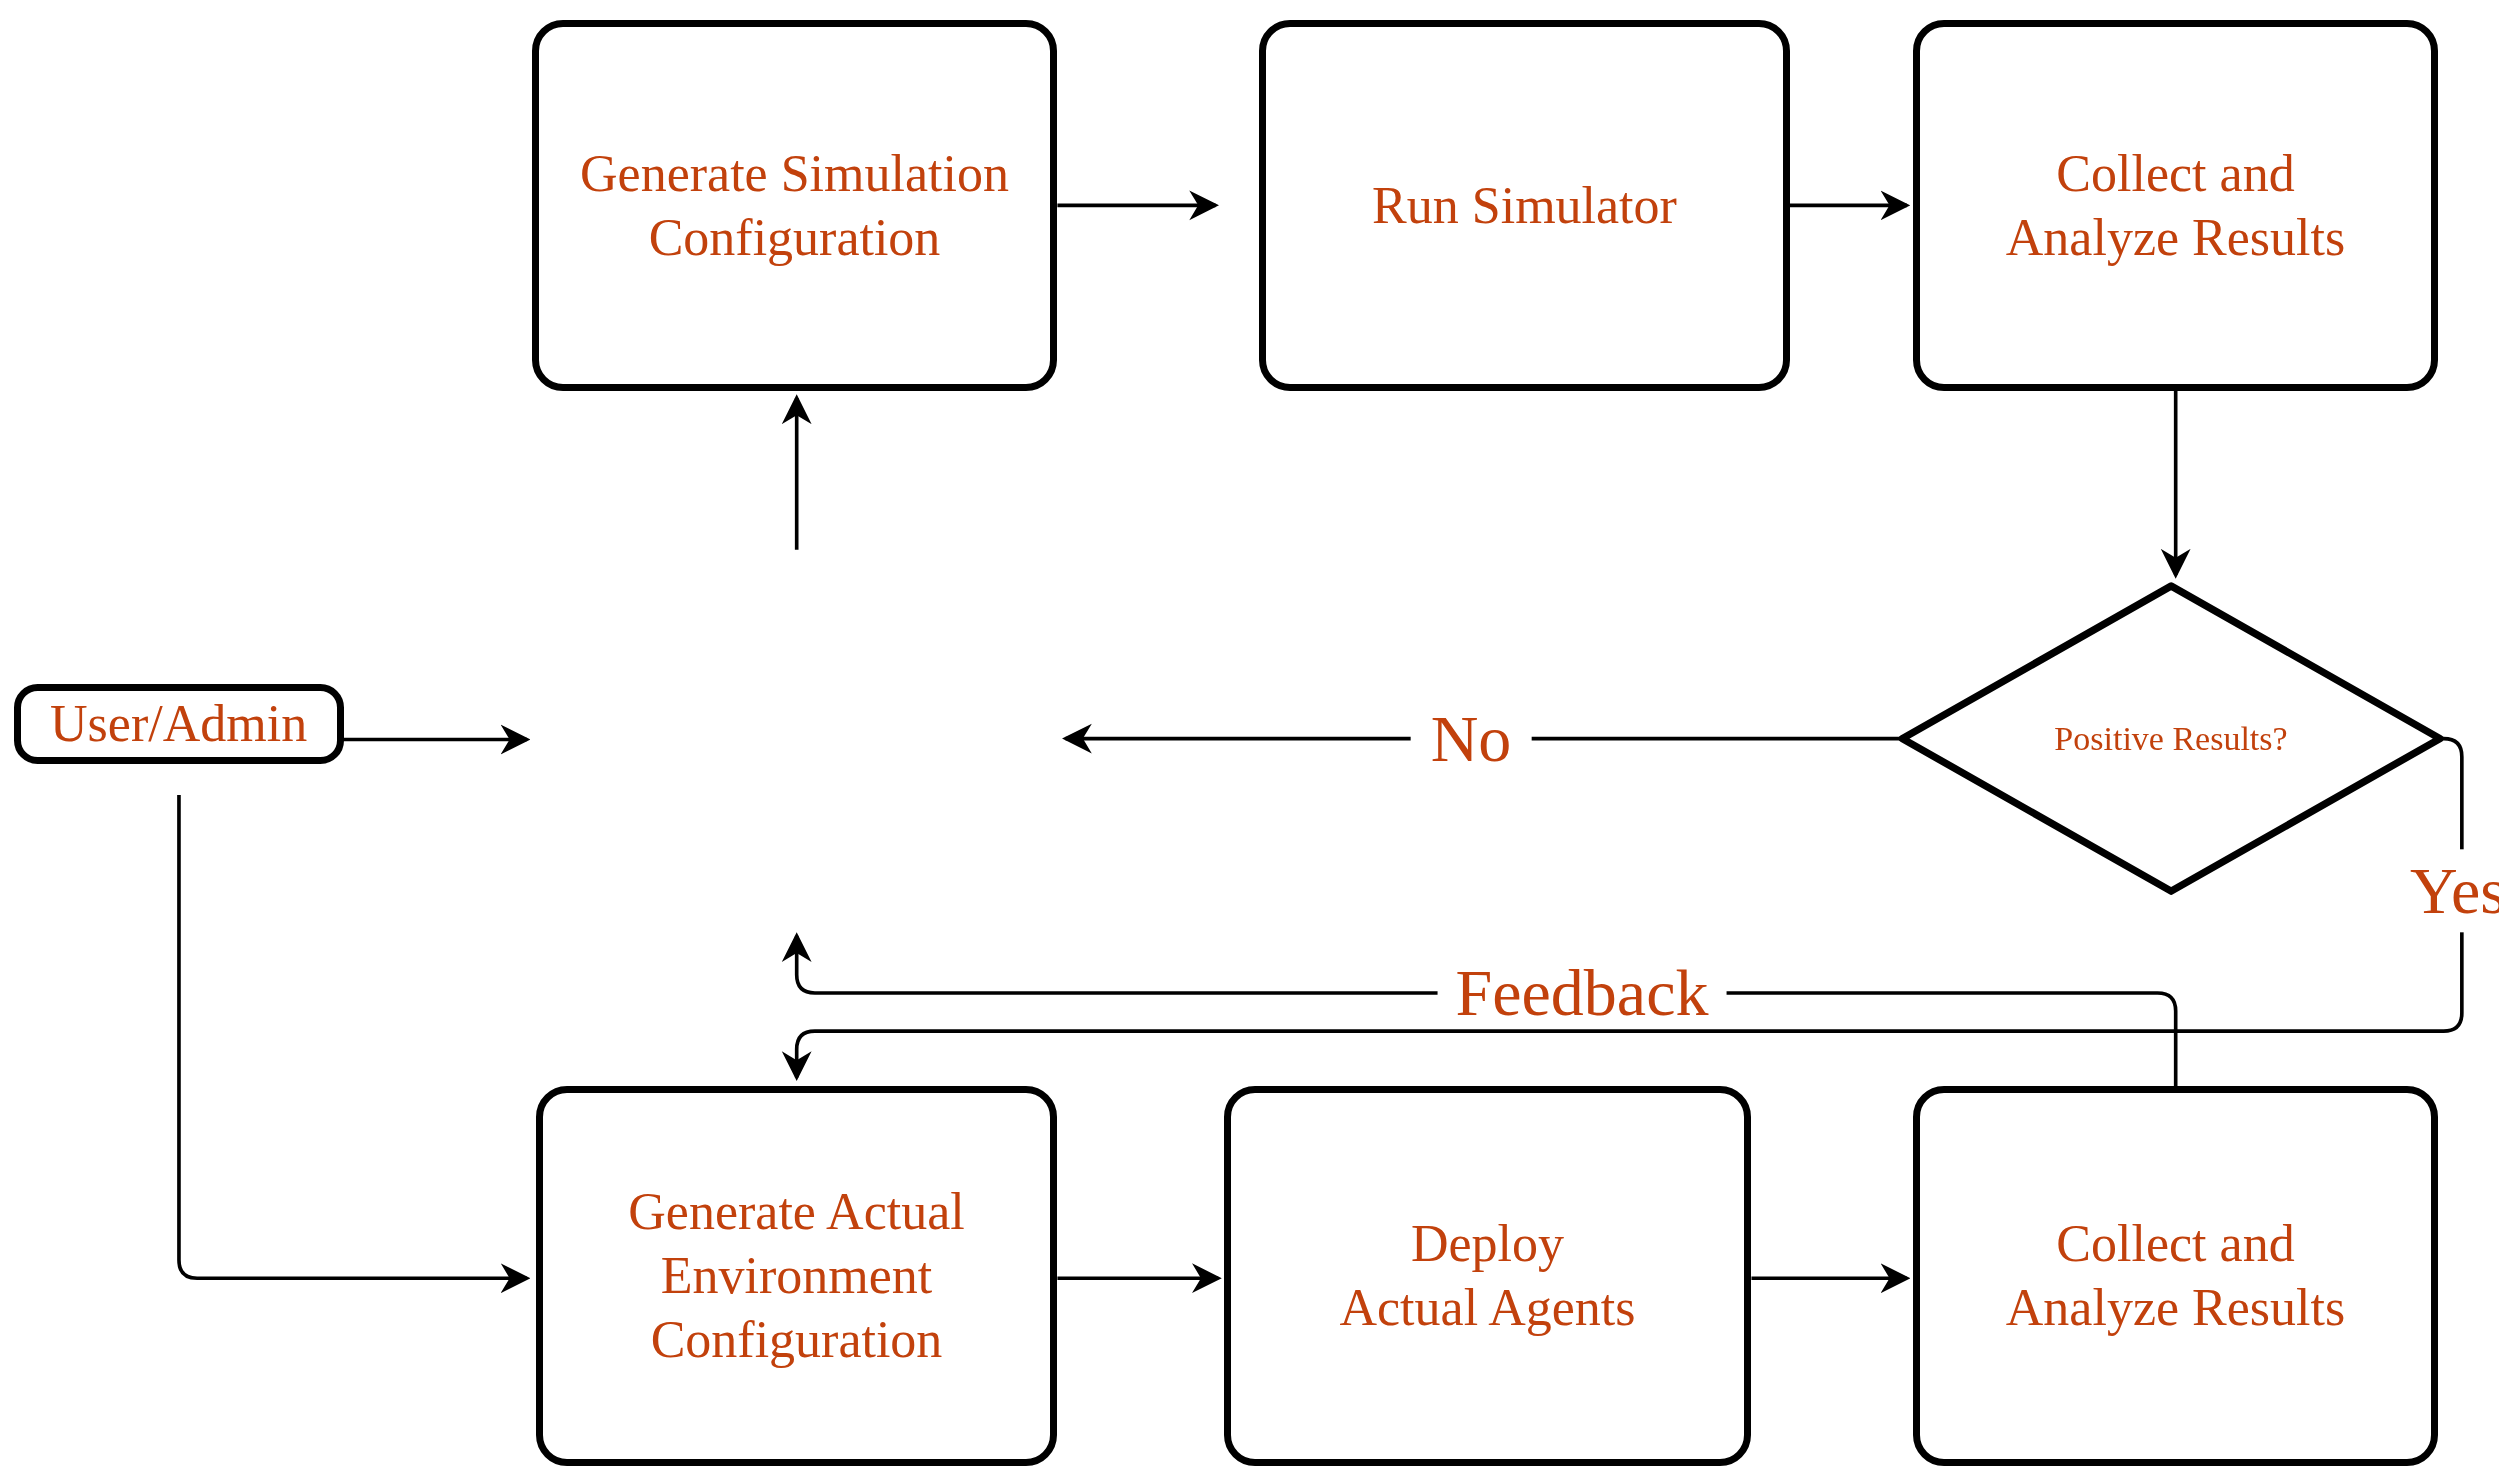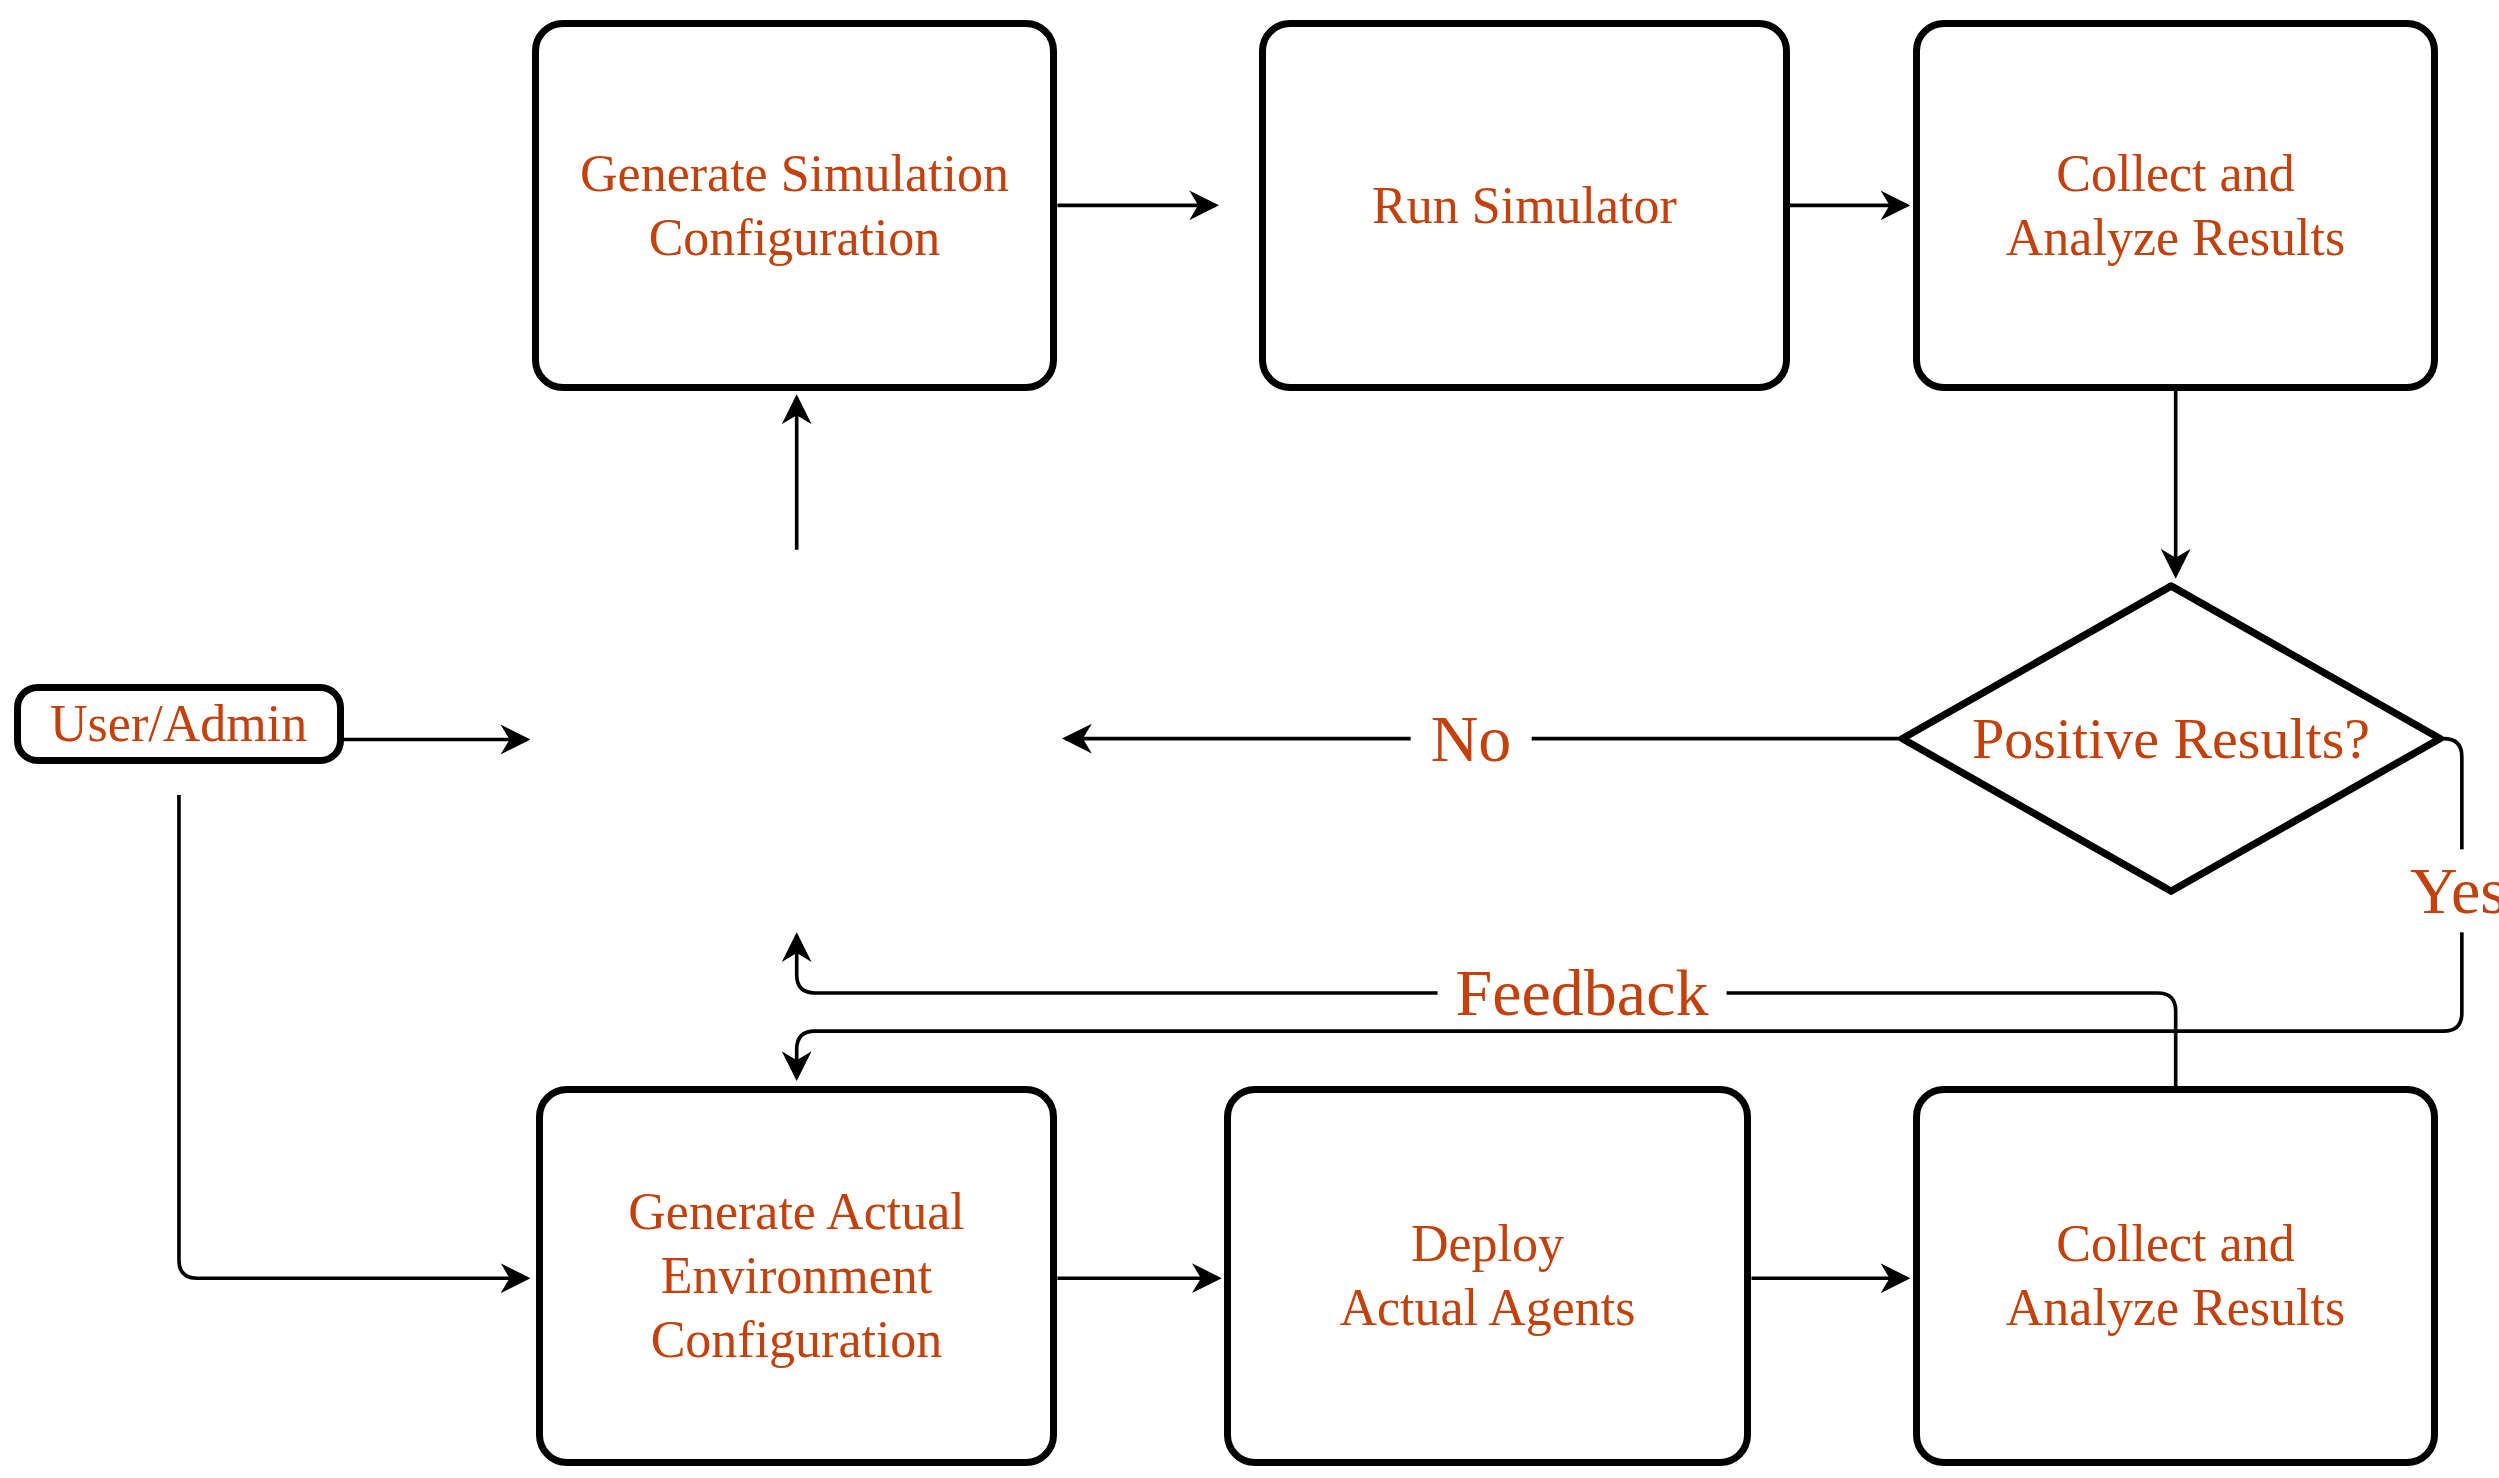--- a/index.html
+++ b/index.html
@@ -40,21 +40,21 @@
   .node-ua { left: 13.6px;   top: 684px;  width: 330px; height: 80px; border-radius: 23.6px; }
   .node-a3 { left: 536px;  top: 1086px; width: 521px; height: 380px; }
   .node-b3 { left: 1224px; top: 1086px; width: 527px; height: 380px; }
   .node-c3 { left: 1913px; top: 1086px; width: 525px; height: 380px; }
   .diamond-label {
     position: absolute;
     left: 1935px; top: 693px;
     width: 472px; height: 91px;
     display: flex; align-items: center; justify-content: center;
     text-align: center;
-    font-size: 58px;
+    font-size: 34px;
     background: transparent;
     z-index: 2;
   }
   .edge-label {
     position: absolute;
     transform: translate(-50%, -50%);
     background: #ffffff;
     font-size: 66px;
     line-height: 58px;
     z-index: 3;

